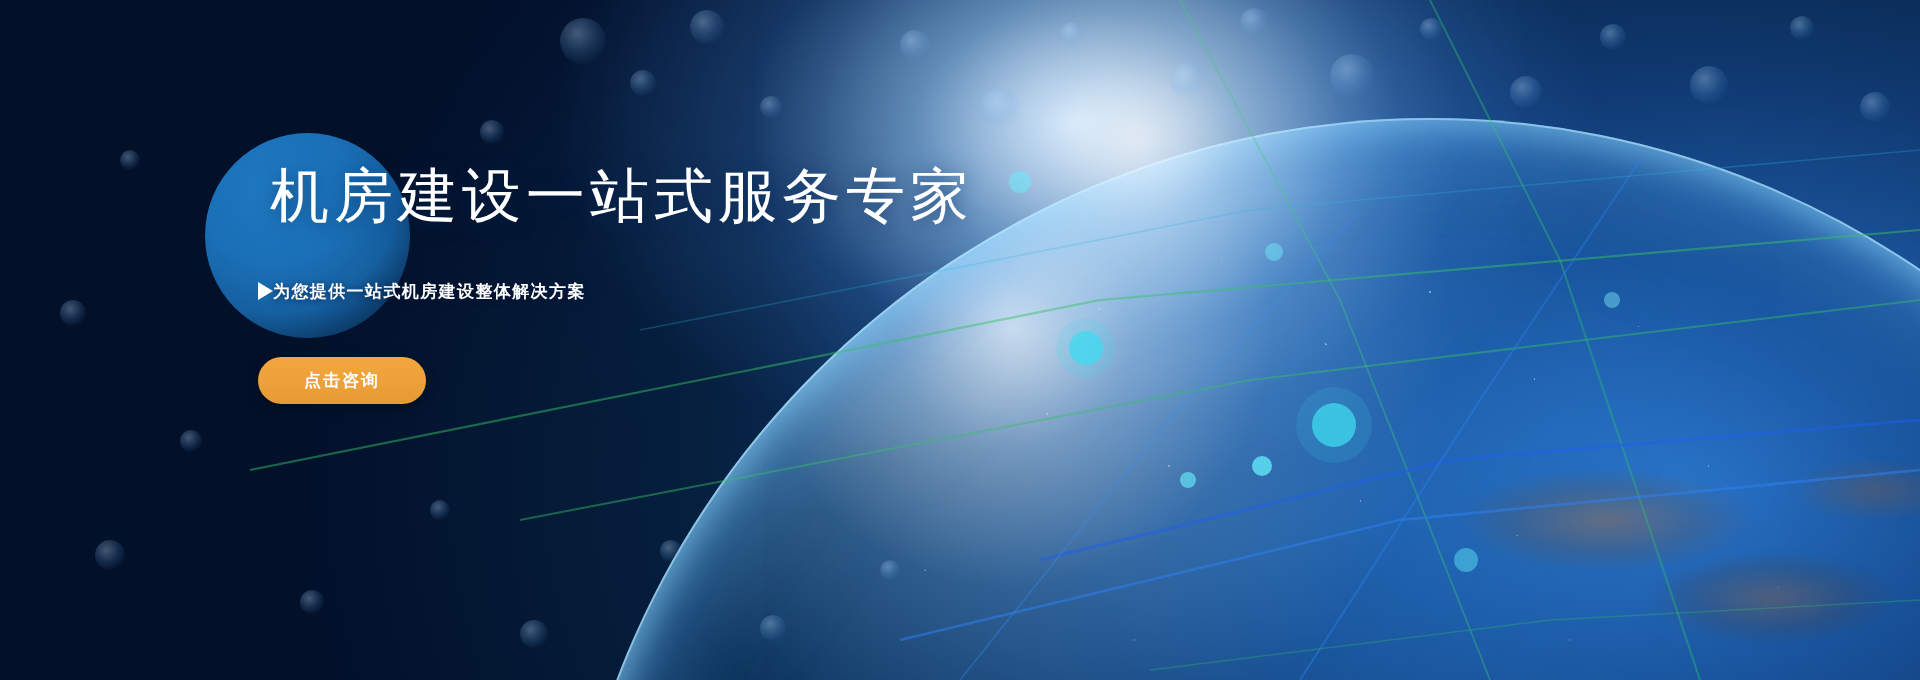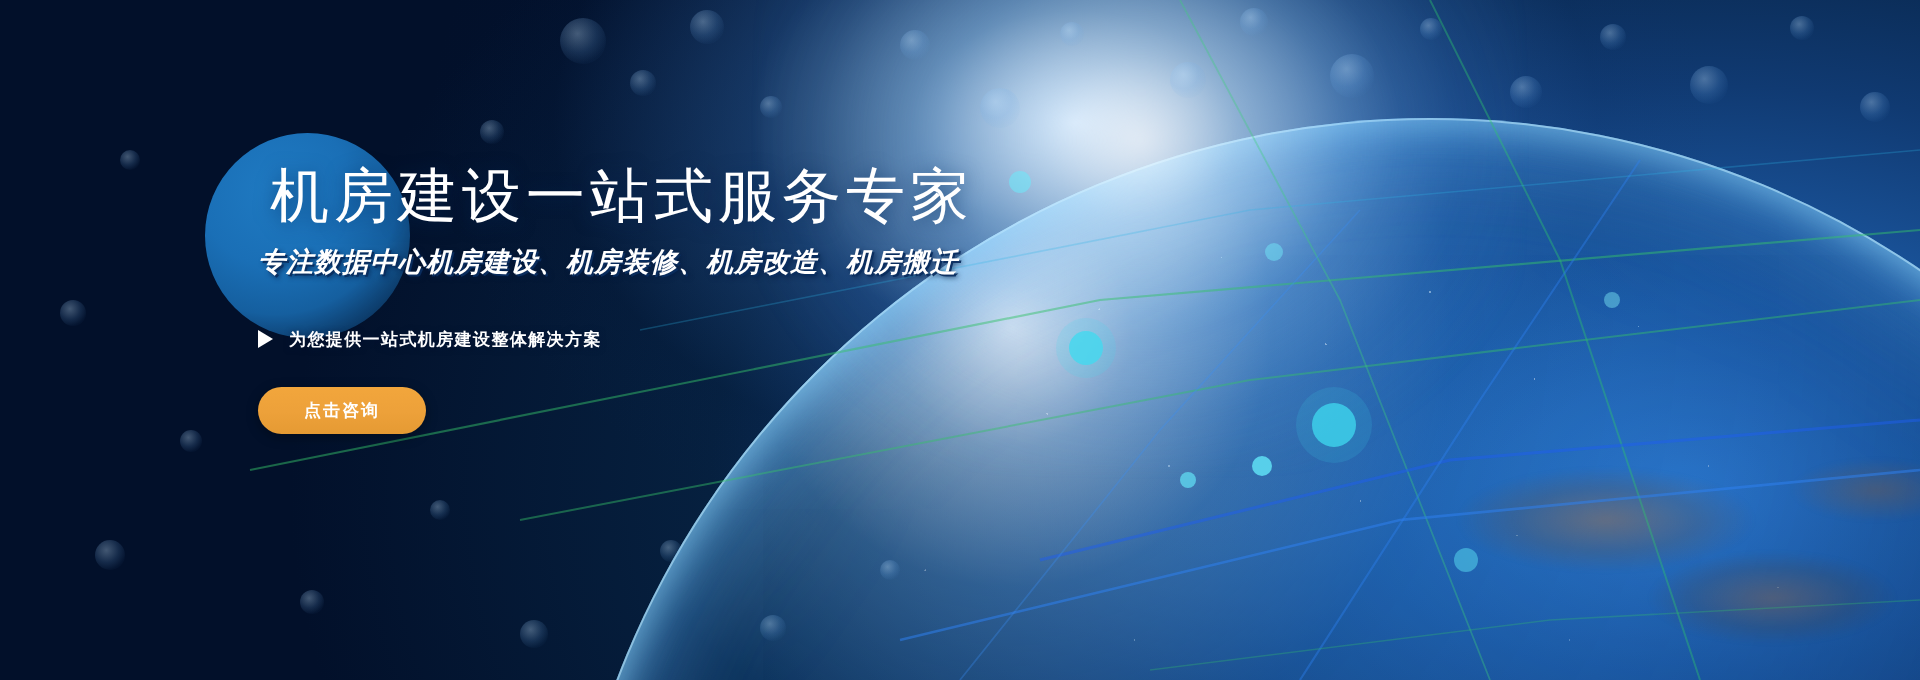--- a/index.html
+++ b/index.html
@@ -139,21 +139,20 @@
     letter-spacing:1px;
     color:#ffffff;
     white-space:nowrap;
     text-shadow:
       2px 2px 0 rgba(10,45,95,.95),
       3px 3px 5px rgba(0,25,65,.75);
   }
   .tagline-row{
     display:flex;
     align-items:center;
-    gap:16px;
     margin-top:48px;
   }
   .tri-icon{
     width:0;height:0;
     border-left:15px solid #ffffff;
     border-top:9px solid transparent;
     border-bottom:9px solid transparent;
     flex:0 0 auto;
   }
   .tagline{
@@ -161,21 +160,21 @@
     font-weight:700;
     letter-spacing:1.4px;
     color:#ffffff;
     white-space:nowrap;
     text-shadow:0 1px 6px rgba(0,20,55,.7);
   }
   .cta{
     display:inline-flex;
     align-items:center;
     justify-content:center;
-    margin-top:36px;
+    margin-top:54px;
     width:168px;
     height:47px;
     border:0;
     border-radius:24px;
     background:linear-gradient(180deg,#f2a63c 0%,#eda13a 52%,#e59a33 100%);
     color:#ffffff;
     font-size:17px;
     font-weight:700;
     letter-spacing:2px;
     cursor:pointer;
@@ -250,21 +249,20 @@
       <circle cx="1274" cy="252" r="9" fill="#6fe6f8" opacity="0.5"></circle>
       <circle cx="1466" cy="560" r="12" fill="#59dff4" opacity="0.5"></circle>
       <circle cx="1612" cy="300" r="8" fill="#7eeaf9" opacity="0.45"></circle>
     </g>
   </svg>
 
   <div class="accent-circle"></div>
 
   <div class="copy">
     <h1 class="headline">机房建设一站式服务专家</h1>
-    <p class="subhead">专注数据中心机房建设、机房装修、机房改造、机房搬迁</p>
 
     <div class="tagline-row">
       <span class="tri-icon"></span>
       <span class="tagline">为您提供一站式机房建设整体解决方案</span>
     </div>
 
     <button class="cta">点击咨询</button>
   </div>
 
 </div>

